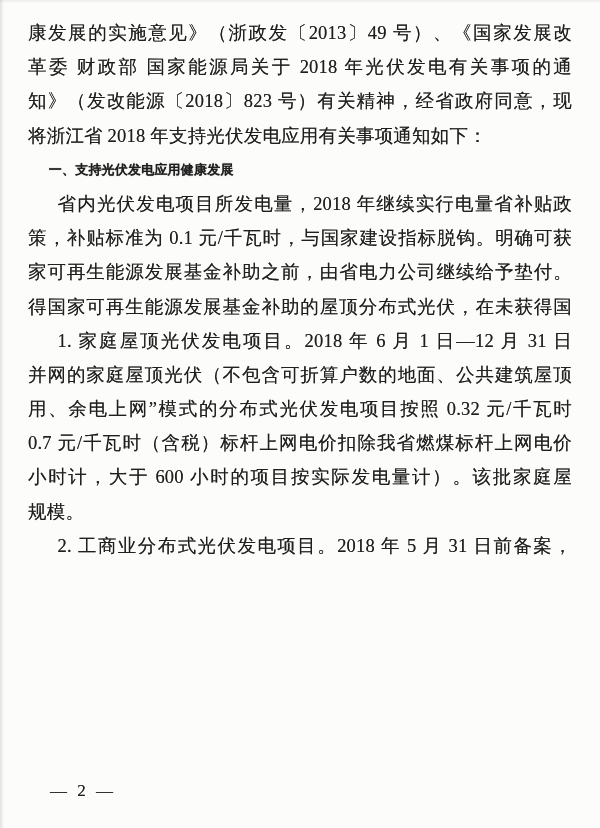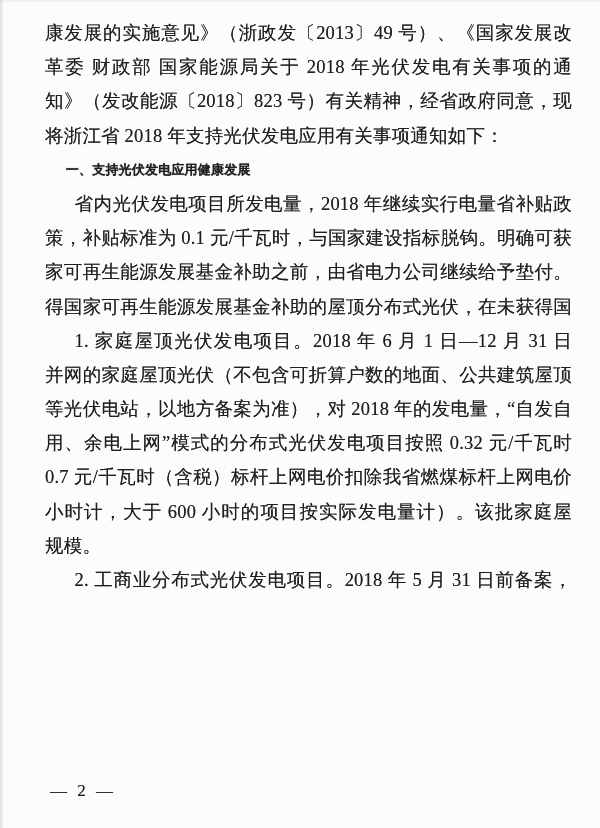--- a/index.html
+++ b/index.html
@@ -28,21 +28,21 @@
   .page::after {
     content: "";
     position: absolute;
     left: 0; top: 0; right: 0;
     height: 3px;
     background: linear-gradient(to bottom, rgba(60,60,60,0.08), rgba(60,60,60,0));
     pointer-events: none;
   }
   .doc {
     position: absolute;
-    left: 45px;
+    left: 28px;
     right: 28px;
     top: 16px;
   }
   .line {
     height: 34.2px;
     line-height: 34.2px;
     font-size: 18.5px;
     letter-spacing: 0.2px;
     text-shadow: 0 0 0.6px rgba(20,20,20,0.65);
     overflow: hidden;
@@ -84,21 +84,20 @@
       <div class="line body j">革委 财政部 国家能源局关于 2018 年光伏发电有关事项的通</div>
       <div class="line body j">知》（发改能源〔2018〕823 号）有关精神，经省政府同意，现</div>
       <div class="line body">将浙江省 2018 年支持光伏发电应用有关事项通知如下：</div>
       <div class="line heading ind">一、支持光伏发电应用健康发展</div>
       <div class="line body ind j">省内光伏发电项目所发电量，2018 年继续实行电量省补贴政</div>
       <div class="line body j">策，补贴标准为 0.1 元/千瓦时，与国家建设指标脱钩。明确可获</div>
       <div class="line body j">家可再生能源发展基金补助之前，由省电力公司继续给予垫付。</div>
       <div class="line body j">得国家可再生能源发展基金补助的屋顶分布式光伏，在未获得国</div>
       <div class="line body ind j">1. 家庭屋顶光伏发电项目。2018 年 6 月 1 日—12 月 31 日</div>
       <div class="line body j">并网的家庭屋顶光伏（不包含可折算户数的地面、公共建筑屋顶</div>
-      <div class="line body j">等光伏电站，以地方备案为准），对 2018 年的发电量，“自发自</div>
       <div class="line body j">用、余电上网”模式的分布式光伏发电项目按照 0.32 元/千瓦时</div>
       <div class="line body j">0.7 元/千瓦时（含税）标杆上网电价扣除我省燃煤标杆上网电价</div>
       <div class="line body j">小时计，大于 600 小时的项目按实际发电量计）。该批家庭屋</div>
       <div class="line body">规模。</div>
       <div class="line body ind j">2. 工商业分布式光伏发电项目。2018 年 5 月 31 日前备案，</div>
     </div>
   <div class="page-number">— 2 —</div>
 </div>
 
 </body></html>

